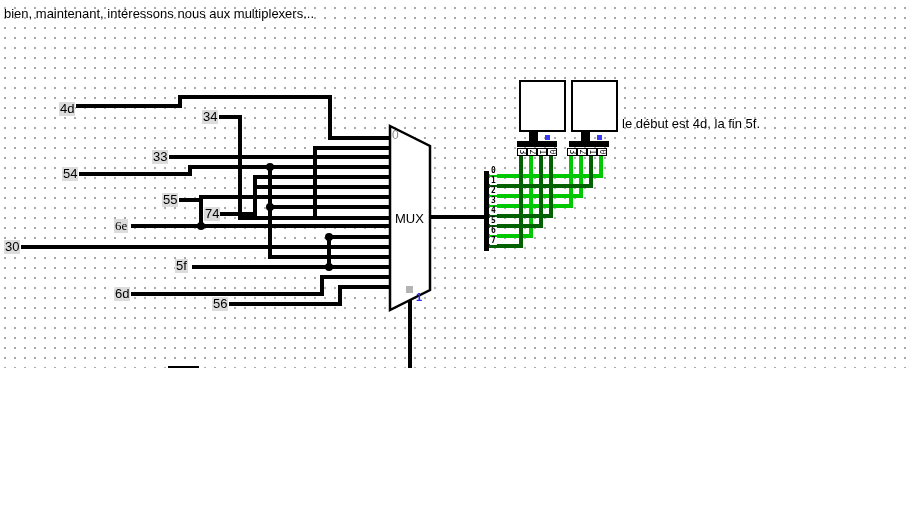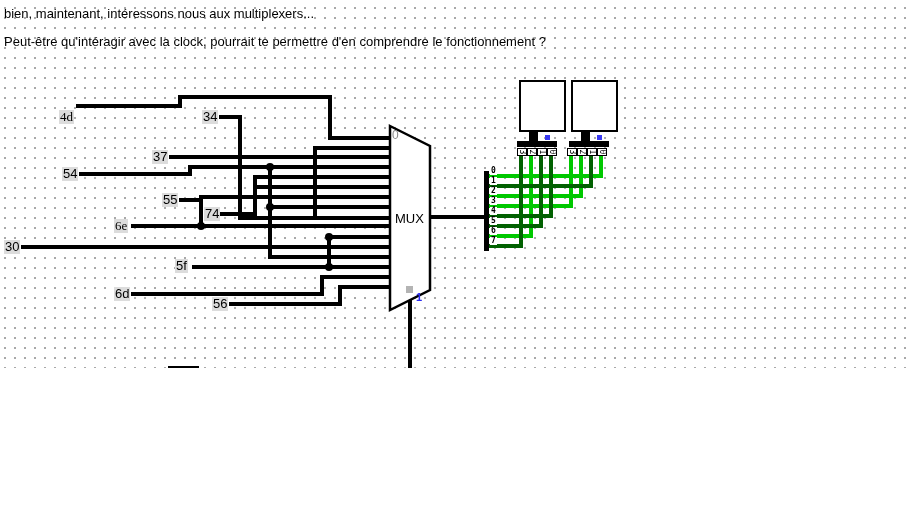--- a/index.html
+++ b/index.html
@@ -33,22 +33,22 @@
   .ff-txt{position:absolute;font-size:12px;line-height:12px;}
   #clock{position:absolute;left:167px;top:436px;width:25px;height:25px;border:2.5px solid #000;background:#fff;box-sizing:border-box;}
   #side-arrow{position:absolute;left:602px;top:99px;font-size:13px;}
 </style>
 </head>
 <body>
 
 <div id="stage">
 
   <div class="txt" style="left:4px;top:7px">bien, maintenant, intéressons nous aux multiplexers...</div>
-  <div class="txt" style="left:4px;top:35px">Peut-être qu'intéragir avec la clock, pourrait te permettre d'en comprendre le fonctionnement ?</div>
   <div id="side-arrow">⇒</div>
+  <div class="txt" style="left:622px;top:117px">le début est 4d, la fin 5f.</div>
 
   <div id="wires">
       <div class="wire" style="left: 76px; top: 104px; width: 106px; height: 4px; background: rgb(0, 0, 0);"></div>
       <div class="wire" style="left: 178px; top: 95px; width: 4px; height: 13px; background: rgb(0, 0, 0);"></div>
       <div class="wire" style="left: 178px; top: 95px; width: 154px; height: 4px; background: rgb(0, 0, 0);"></div>
       <div class="wire" style="left: 328px; top: 95px; width: 4px; height: 45px; background: rgb(0, 0, 0);"></div>
       <div class="wire" style="left: 328px; top: 136px; width: 64px; height: 4px; background: rgb(0, 0, 0);"></div>
       <div class="wire" style="left: 219px; top: 115px; width: 23px; height: 4px; background: rgb(0, 0, 0);"></div>
       <div class="wire" style="left: 238px; top: 115px; width: 4px; height: 105px; background: rgb(0, 0, 0);"></div>
       <div class="wire" style="left: 238px; top: 216px; width: 154px; height: 4px; background: rgb(0, 0, 0);"></div>
@@ -98,23 +98,23 @@
       <div class="wire" style="left: 485px; top: 224px; width: 58px; height: 4px; background: rgb(1, 97, 1);"></div>
       <div class="wire" style="left: 539px; top: 153px; width: 4px; height: 75px; background: rgb(1, 97, 1);"></div>
       <div class="wire" style="left: 485px; top: 244px; width: 38px; height: 4px; background: rgb(1, 97, 1);"></div>
       <div class="wire" style="left: 519px; top: 153px; width: 4px; height: 95px; background: rgb(1, 97, 1);"></div>
       <div class="wire" style="left: 176px; top: 405px; width: 4px; height: 35px; background: rgb(11, 122, 0);"></div>
       <div class="dot" style="left: 266px; top: 163px;"></div>
       <div class="dot" style="left: 266px; top: 203px;"></div>
       <div class="dot" style="left: 197px; top: 222px;"></div>
       <div class="dot" style="left: 325px; top: 233px;"></div>
       <div class="dot" style="left: 325px; top: 263px;"></div>
-      <div class="chip" style="left: 59px; top: 110px; background: rgb(220, 220, 220); font-family: Liberation Serif, serif;">4d</div>
+      <div class="chip" style="left: 59px; top: 102px; background: rgb(220, 220, 220);">4d</div>
       <div class="chip" style="left: 202px; top: 110px; background: rgb(220, 220, 220);">34</div>
-      <div class="chip" style="left: 152px; top: 150px; background: rgb(220, 220, 220);">37</div>
+      <div class="chip" style="left: 152px; top: 150px; background: rgb(220, 220, 220);">33</div>
       <div class="chip" style="left: 62px; top: 167px; background: rgb(220, 220, 220);">54</div>
       <div class="chip" style="left: 162px; top: 193px; background: rgb(220, 220, 220);">55</div>
       <div class="chip" style="left: 204px; top: 207px; background: rgb(220, 220, 220);">74</div>
       <div class="chip" style="left: 114px; top: 219px; background: rgb(220, 220, 220); font-family: Liberation Serif, serif;">6e</div>
       <div class="chip" style="left: 4px; top: 240px; background: rgb(220, 220, 220);">30</div>
       <div class="chip" style="left: 175px; top: 259px; background: rgb(220, 220, 220);">5f</div>
       <div class="chip" style="left: 114px; top: 287px; background: rgb(220, 220, 220);">6d</div>
       <div class="chip" style="left: 212px; top: 297px; background: rgb(220, 220, 220);">56</div>
       <div class="bitlabel" style="left: 490px; top: 167px;">0</div>
       <div class="bitlabel" style="left: 490px; top: 177px;">1</div>

